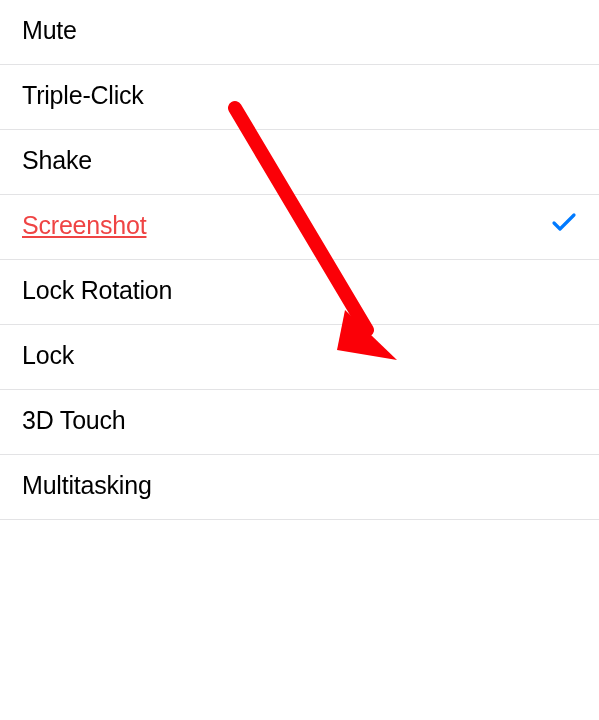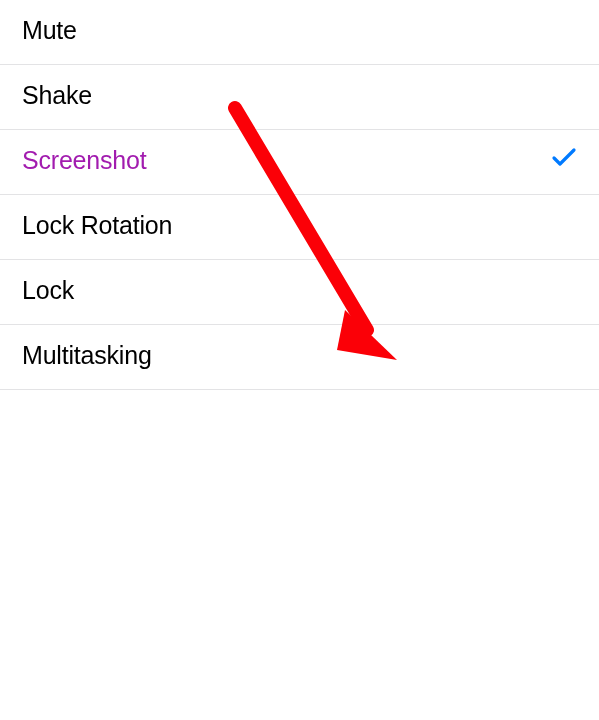--- a/index.html
+++ b/index.html
@@ -30,21 +30,22 @@
     .list-row:first-child {
       border-top: none;
     }
     .label {
       font-size: 25px;
       color: #000000;
       font-weight: 400;
       letter-spacing: -0.2px;
     }
     .label.selected {
-      color: #a21caf;
+      color: #ef4444;
+      text-decoration: underline;
     }
     .check {
       color: #007aff;
       display: inline-flex;
       align-items: center;
     }
     .check svg {
       width: 26px;
       height: 22px;
     }
@@ -59,20 +60,23 @@
 </head>
 <body>
 
 <div class="list">
 
   <div class="list-row">
     <span class="label">Mute</span>
   </div>
 
 
+  <div class="list-row">
+    <span class="label">Triple-Click</span>
+  </div>
 
   <div class="list-row">
     <span class="label">Shake</span>
   </div>
 
 
   <div class="list-row">
     <span class="label selected">Screenshot</span>
     <span class="check">
       <svg viewBox="0 0 26 22" fill="none" stroke="#007aff" stroke-width="3.2" stroke-linecap="round" stroke-linejoin="round">
@@ -82,20 +86,23 @@
   </div>
 
   <div class="list-row">
     <span class="label">Lock Rotation</span>
   </div>
 
   <div class="list-row">
     <span class="label">Lock</span>
   </div>
 
+  <div class="list-row">
+    <span class="label">3D Touch</span>
+  </div>
 
 
   <div class="list-row">
     <span class="label">Multitasking</span>
   </div>
 
 </div>
 
 <svg class="arrow-annotation" width="180" height="280" viewBox="0 0 180 280">
   <defs>

